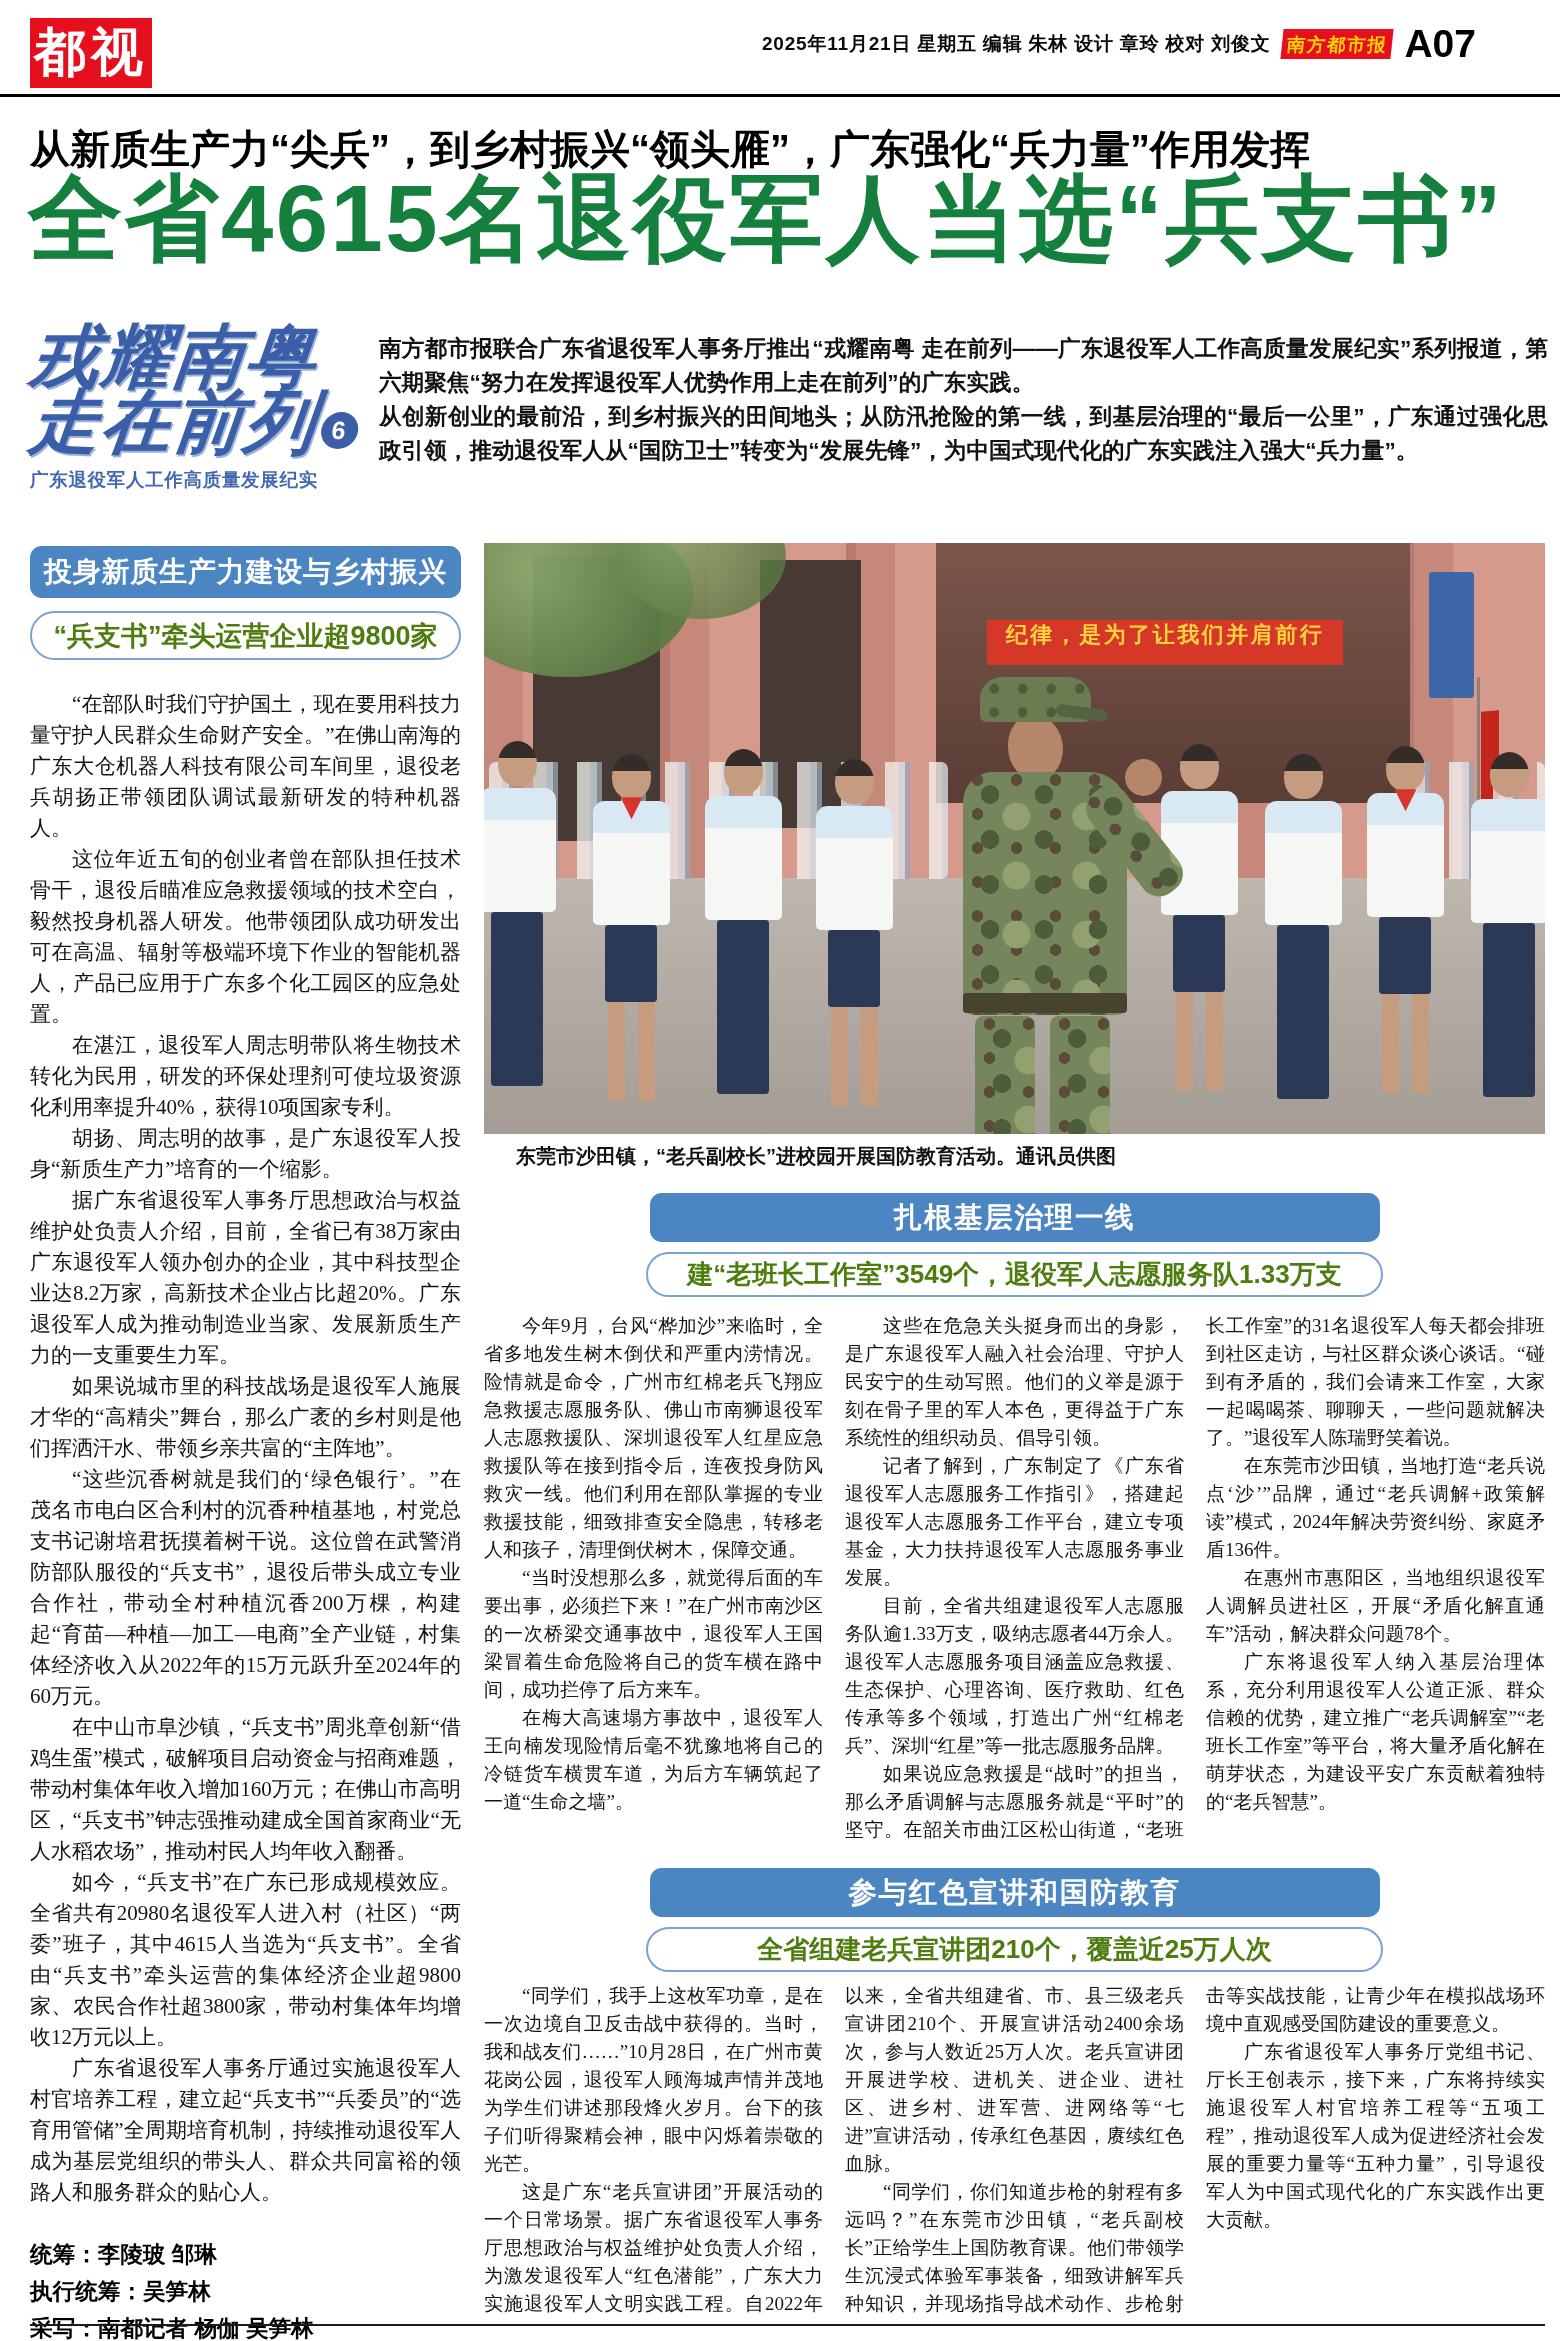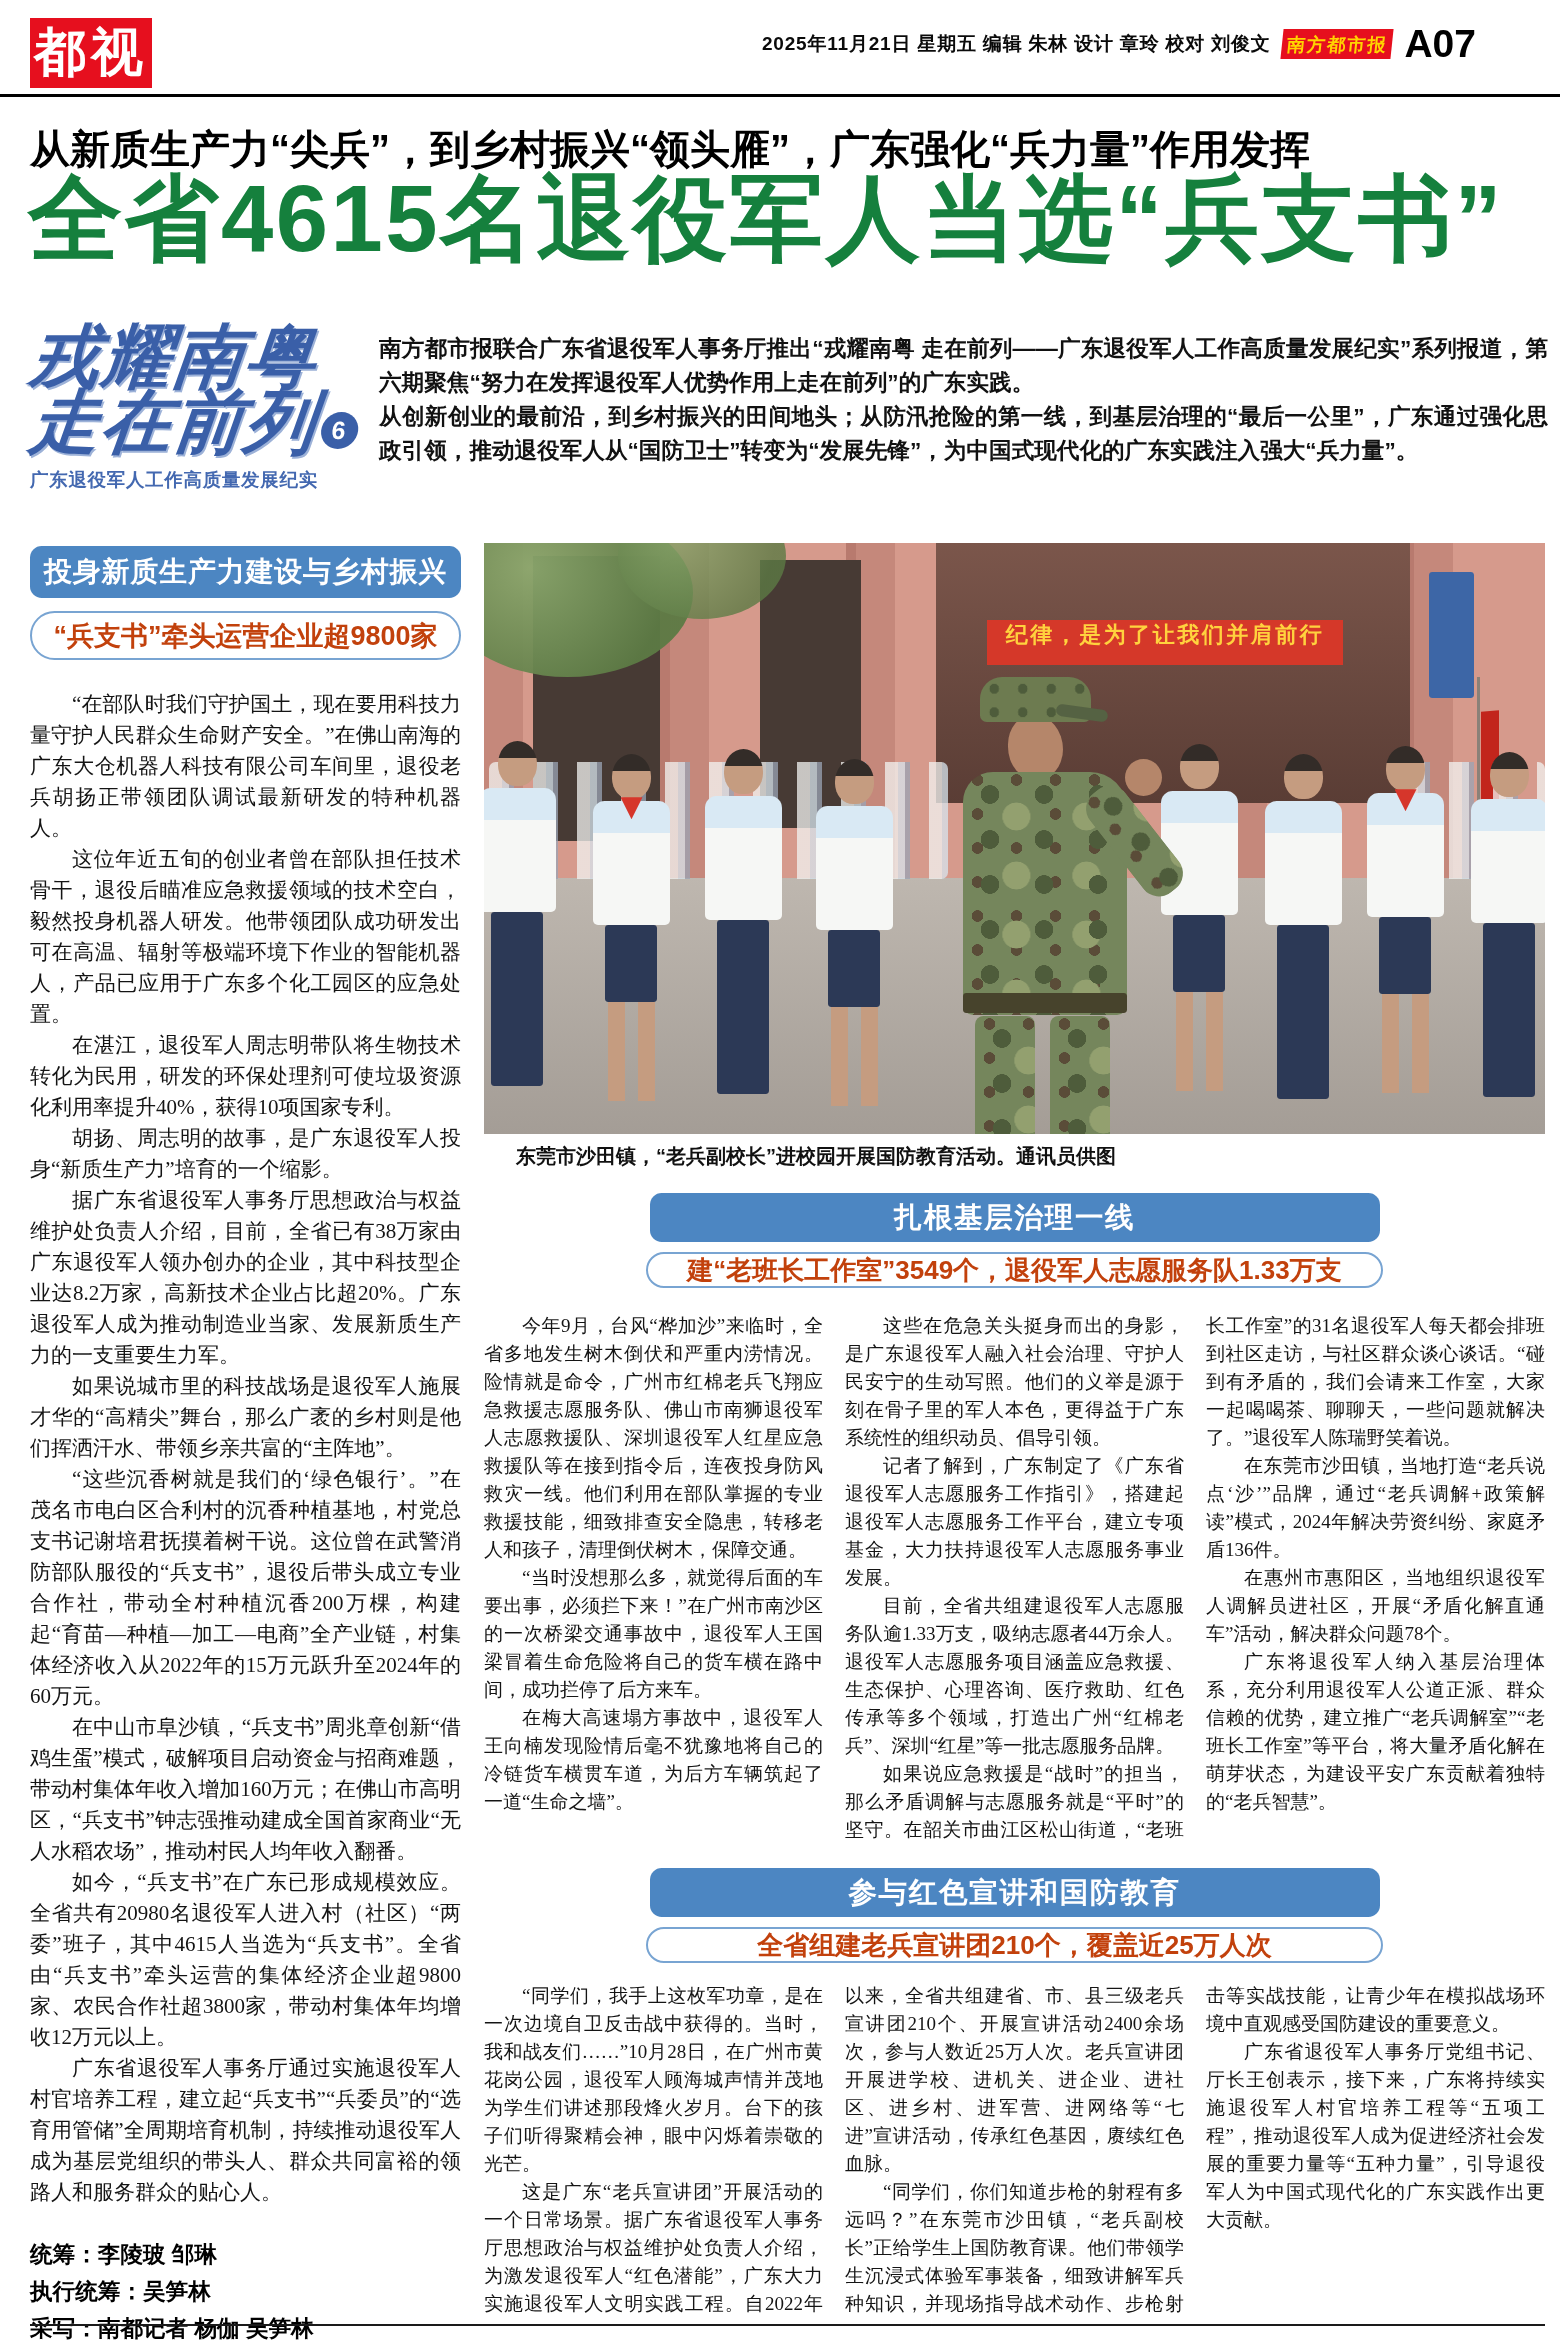--- a/index.html
+++ b/index.html
@@ -28,21 +28,21 @@
                 color:#fff;font-size:25px;font-weight:900;line-height:37px;text-align:center;
                 font-style:normal;vertical-align:6.7px;margin-left:5px;text-shadow:none;}
   .series-caption{margin-top:11.7px;font-size:18.4px;font-weight:800;color:#4368b0;letter-spacing:0.8px;}
   .intro{position:absolute;left:379px;top:332px;width:1169px;font-size:22.6px;line-height:34px;
          font-weight:600;text-align:justify;}
   .intro p{margin:0;}
   
   .pill{box-sizing:border-box;display:flex;align-items:center;justify-content:center;
         text-align:center;font-weight:900;}
   .pill-solid{background:#4c86c2;color:#fff;border-radius:11.7px;}
-  .pill-outline{background:#fff;color:#c2410c;border:2.5px solid #78a4d2;border-radius:25px;}
+  .pill-outline{background:#fff;color:#4d7c0f;border:2.5px solid #78a4d2;border-radius:25px;}
   
   .left-col{position:absolute;left:30px;top:546px;width:431px;}
   .left-col .pill-solid{height:52px;font-size:28px;letter-spacing:0.8px;}
   .left-col .pill-outline{height:49px;font-size:27px;margin-top:13.4px;}
   .body-serif{margin-top:28.5px;font-family:"Liberation Serif",serif;font-size:21px;
               line-height:31px;text-align:justify;color:#141414;}
   .body-serif p{margin:0;text-indent:2em;}
   .credits{margin-top:28.5px;font-size:22.6px;font-weight:800;line-height:37px;color:#000;}
   
   .photo{position:absolute;left:484px;top:543px;width:1061px;height:591px;overflow:hidden;
@@ -108,21 +108,21 @@
   .belt{display:block;width:164px;height:20px;margin:-22px 0 0 22px;background:#47432c;
       border-radius:3.4px;position:relative;z-index:2;}
   .ilegs{display:flex;gap:15px;margin:3.4px 0 0 34px;}
   .ilegs span{width:60px;height:168px;border-radius:8.4px;}
   
   .caption{position:absolute;left:484px;top:1143px;width:1061px;font-size:20px;font-weight:700;margin-left:32px;}
   .hgroup{position:absolute;left:484px;width:1061px;display:flex;flex-direction:column;
       align-items:center;}
   .hg1{top:1193px;} .hg2{top:1868px;}
   .hgroup .pill-solid{width:730px;height:49px;font-size:28.5px;letter-spacing:1.7px;}
-  .hgroup .pill-outline{width:737px;height:36px;font-size:26px;margin-top:10px;}
+  .hgroup .pill-outline{width:737px;height:45px;font-size:26px;margin-top:10px;}
   .band{position:absolute;left:484px;width:1061px;overflow:hidden;column-count:3;column-gap:22px;
       column-fill:auto;font-family:"Liberation Serif",serif;font-size:19px;line-height:28px;
       text-align:justify;color:#141414;}
   .band p{margin:0;text-indent:2em;}
   .band1{top:1312px;height:546px;}
   .band2{top:1982px;height:338px;}
   .bottom-rule{position:absolute;left:30px;top:2324px;width:1515px;height:1.7px;background:#1a1a1a;}
 </style>
 </head>
 <body>

